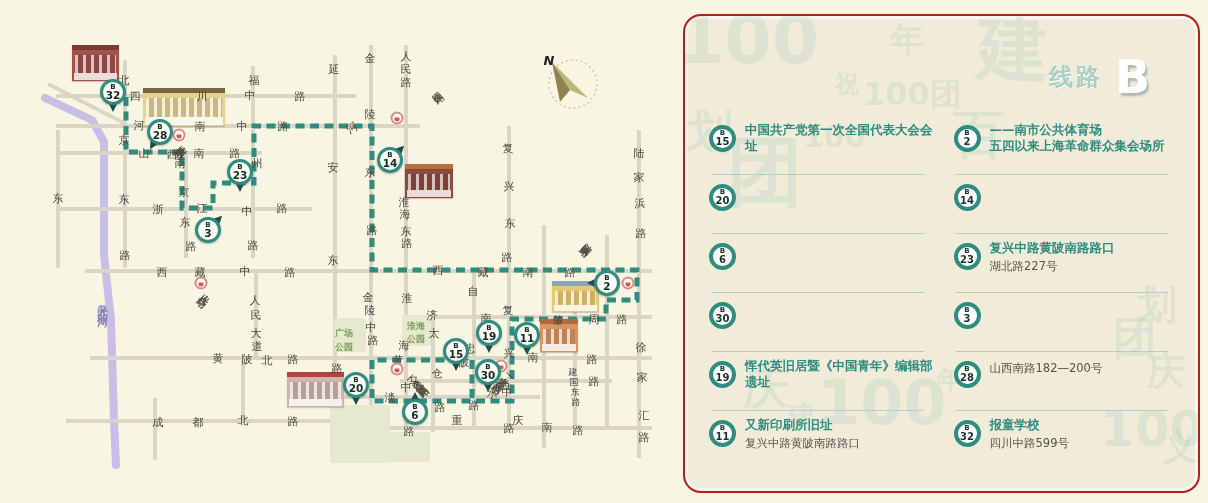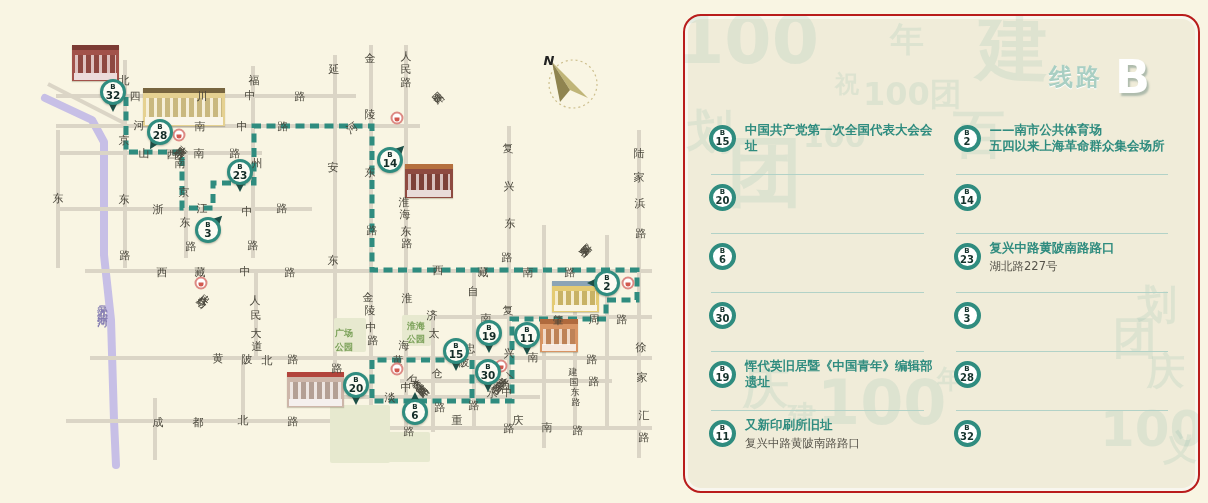--- a/index.html
+++ b/index.html
@@ -464,33 +464,38 @@
           <div class="ltxt">
             <div class="lt">恽代英旧居暨《中国青年》编辑部遗址</div>
           </div>
         </div>
         <div class="litem div">
           <div class="badge">
             <div class="b">B</div>
             <div class="n">28</div>
           </div>
           <div class="ltxt">
+            <div class="la">山西南路182—200号</div>
           </div>
         </div>
         <div class="litem">
           <div class="badge">
             <div class="b">B</div>
             <div class="n">11</div>
           </div>
           <div class="ltxt">
             <div class="lt">又新印刷所旧址</div>
             <div class="la">复兴中路黄陂南路路口</div>
           </div>
         </div>
         <div class="litem">
           <div class="badge">
             <div class="b">B</div>
             <div class="n">32</div>
+          </div>
+          <div class="ltxt">
+            <div class="lt">报童学校</div>
+            <div class="la">四川中路599号</div>
           </div>
         </div>
       </div>
   </aside>
 </div>
 
 </body></html>

